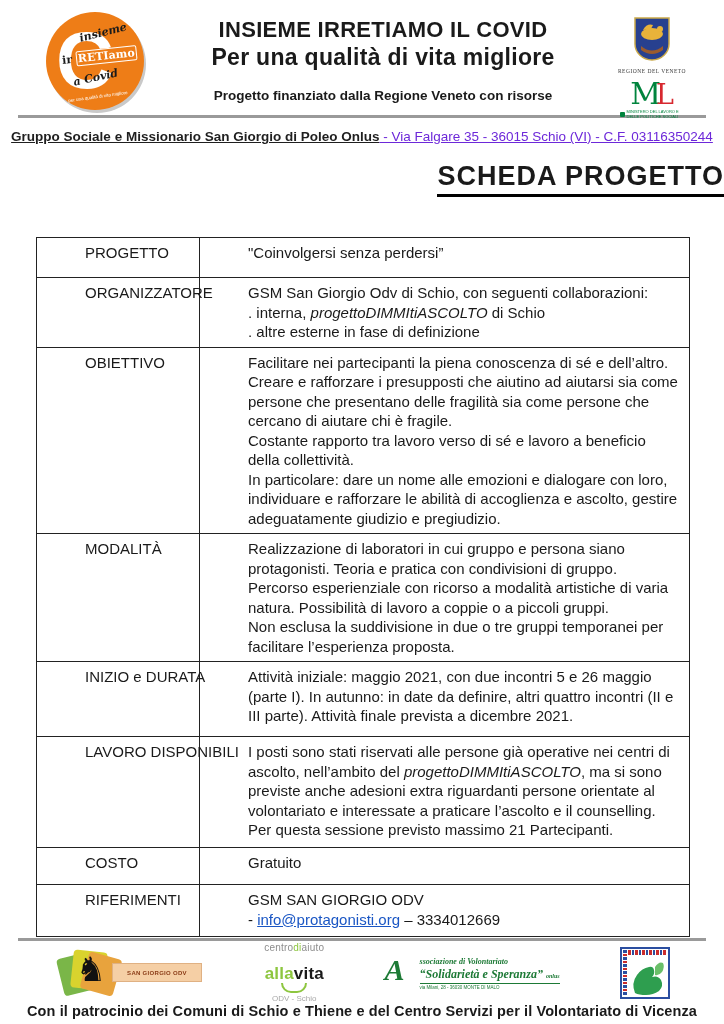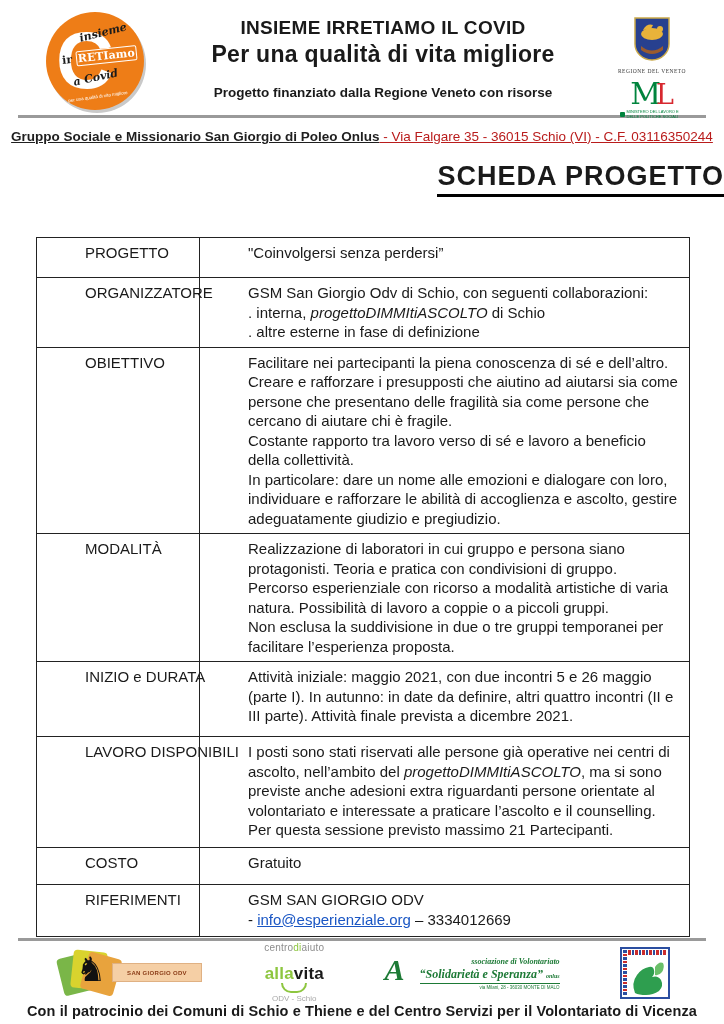--- a/index.html
+++ b/index.html
@@ -11,39 +11,39 @@
   .logo-wrap{width:118px;flex:0 0 auto;}
   .ins-logo{width:98px;height:98px;border-radius:50%;background:#ee7d17;position:relative;box-shadow:2px 3px 0 #c9c9c9;}
   .ins-c{position:absolute;left:10px;top:0px;font:700 80px/98px "Liberation Sans",sans-serif;color:#fff;}
   .ins-t1{position:absolute;top:14px;left:33px;transform:rotate(-14deg);font:italic 700 11px "DejaVu Serif",serif;color:#1a1a1a;}
   .ins-t2{position:absolute;top:38px;left:16px;transform:rotate(-6deg);font:700 11px "DejaVu Serif",serif;color:#1a1a1a;white-space:nowrap;}
   .ins-t2 .ret{background:#ee7d17;color:#fff;padding:0 1px;border:1px solid #fff;border-radius:2px;}
   .ins-t3{position:absolute;top:59px;left:27px;transform:rotate(-12deg);font:italic 700 11px "DejaVu Serif",serif;color:#1a1a1a;}
   .ins-tag{position:absolute;bottom:11px;left:20px;width:64px;font-size:4.5px;color:#fff;transform:rotate(-8deg);text-align:center;}
 
   .head-center{flex:1;text-align:center;padding-top:6px;}
-  .h-title1{font-size:19px;font-weight:800;letter-spacing:.3px;line-height:1.05;}
+  .h-title1{font-size:22px;font-weight:800;letter-spacing:.3px;line-height:1.05;}
   .h-title2{font-size:23px;font-weight:800;letter-spacing:.3px;margin-top:3px;}
   .h-sub{font-size:13.5px;font-weight:700;line-height:1.45;margin-top:15px;}
 
   .head-right{width:100px;flex:0 0 auto;text-align:center;padding-top:4px;}
   .rv-caption{font-family:"Liberation Serif",serif;font-size:5.5px;letter-spacing:.5px;color:#3a3a3a;margin-top:2px;}
   .ml{margin-top:5px;line-height:1;}
   .ml-m{font-family:"DejaVu Serif",serif;font-size:30px;color:#00843d;}
   .ml-l{font-family:"DejaVu Serif",serif;font-size:27px;color:#d7282f;margin-left:-5px;}
   .ml-cap{display:flex;align-items:center;justify-content:center;gap:2px;margin-top:1px;}
   .ml-sq{width:5px;height:5px;background:#00843d;border-radius:1px;flex:0 0 auto;}
   .ml-cap-txt{font-size:4px;color:#00843d;text-align:left;width:58px;line-height:1.2;}
 
   .rule{height:3px;background:#9a9a9a;margin:7px 18px 0 18px;}
 
   
   .orgline{margin-top:11px;text-align:center;font-size:13.5px;white-space:nowrap;}
   .orgline .b{font-weight:700;color:#1f1f1f;text-decoration:underline;}
-  .orgline .r{color:#b91c1c;text-decoration:underline;}
+  .orgline .r{color:#6d28d9;text-decoration:underline;}
 
   
   .title-row{text-align:right;margin-top:17px;}
   .doc-title{display:inline-block;font-size:27px;font-weight:800;letter-spacing:1px;
              border-bottom:3px solid #000;padding-bottom:2px;}
 
   
   .grid{border-collapse:collapse;margin:40px 0 0 36px;width:653px;table-layout:fixed;}
   .grid td{border:1px solid #222;vertical-align:top;font-size:15px;line-height:19.5px;padding-left:48px;}
   .lbl{padding:5px 4px 5px 7px;white-space:nowrap;}
@@ -69,21 +69,21 @@
   .cav-logo{text-align:center;flex:0 0 auto;line-height:1.05;}
   .cav-l1{font-size:10px;letter-spacing:.2px;}
   .cav-gray{color:#8d8d8d;} .cav-green{color:#8dc63f;}
   .cav-l2{font-size:17px;font-weight:800;letter-spacing:.2px;margin-top:12px;}
   .cav-l2 .g{color:#8dc63f;} .cav-l2 .k{color:#1a1a1a;}
   .cav-smile{width:22px;height:8px;border:2px solid #8dc63f;border-top:none;border-radius:0 0 22px 22px;margin:0 auto;}
   .cav-l3{font-size:8px;color:#a9a9a9;margin-top:2px;}
 
   .ss-logo{display:flex;align-items:flex-start;flex:0 0 auto;color:#1d7a36;}
   .ss-a{font:italic 700 30px "Liberation Serif",serif;line-height:1;}
-  .ss-right{margin-left:15px;padding-top:2px;text-align:right;}
+  .ss-right{margin-left:15px;padding-top:2px;text-align:left;}
   .ss-l1{font:italic 700 8px "Liberation Serif",serif;line-height:1.2;}
   .ss-l2{font:italic 700 12px "Liberation Serif",serif;line-height:1.2;}
   .ss-onlus{font:italic 700 6px "Liberation Serif",serif;}
   .ss-l3{font-size:4.5px;line-height:1.3;margin-top:2px;border-top:1px solid #1d7a36;padding-top:1px;}
 
   .aq-logo{position:relative;width:50px;height:52px;border:2px solid #2b4ea0;box-sizing:border-box;background:#fff;flex:0 0 auto;}
   .aq-top{position:absolute;left:6px;top:1px;right:1px;height:5px;
           background:repeating-linear-gradient(90deg,#cc2b2b 0 3px,#fff 3px 4px,#2b4ea0 4px 6px,#fff 6px 7px);}
   .aq-side{position:absolute;left:1px;top:1px;bottom:1px;width:4px;
            background:repeating-linear-gradient(180deg,#2b4ea0 0 3px,#fff 3px 4px,#cc2b2b 4px 6px,#fff 6px 7px);}
@@ -207,21 +207,21 @@
       <td class="lbl">COSTO</td>
       <td class="val">
         <div class="para">Gratuito</div>
       </td>
     </tr>
 
     <tr style="height:52px">
       <td class="lbl">RIFERIMENTI</td>
       <td class="val">
         <div class="para">GSM SAN GIORGIO ODV</div>
-        <div class="para"><span>- </span><a class="email">info@esperienziale.org</a><span> – 3334012669</span></div>
+        <div class="para"><span>- </span><a class="email">info@protagonisti.org</a><span> – 3334012669</span></div>
       </td>
     </tr>
   </tbody>
     </table>
 
   <div class="footer">
     <div class="f-rule"></div>
 
     <div class="f-logos">
 

